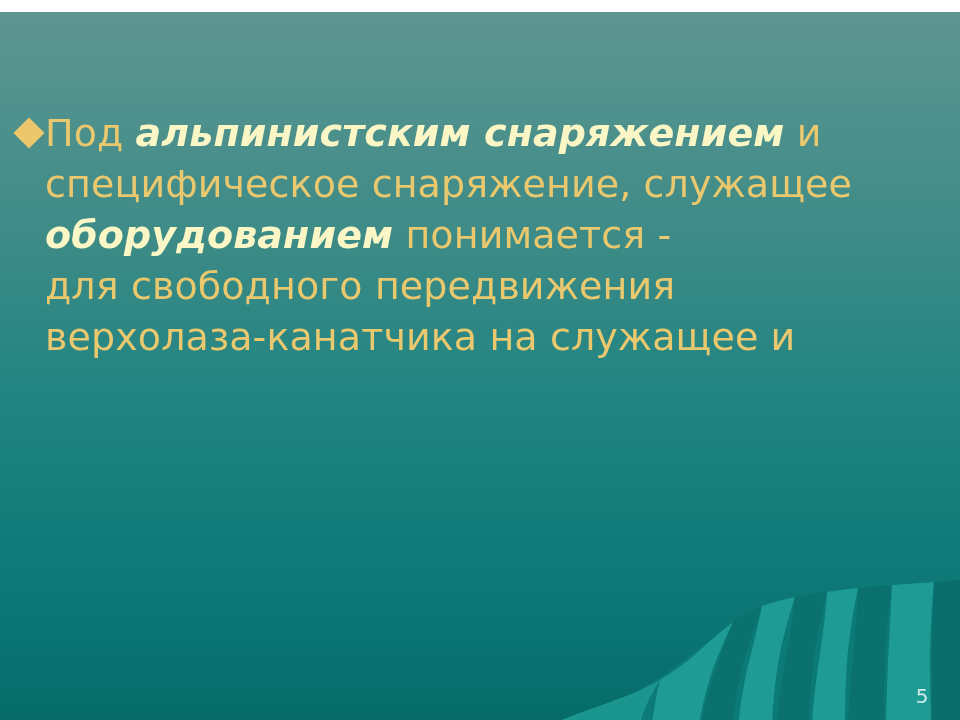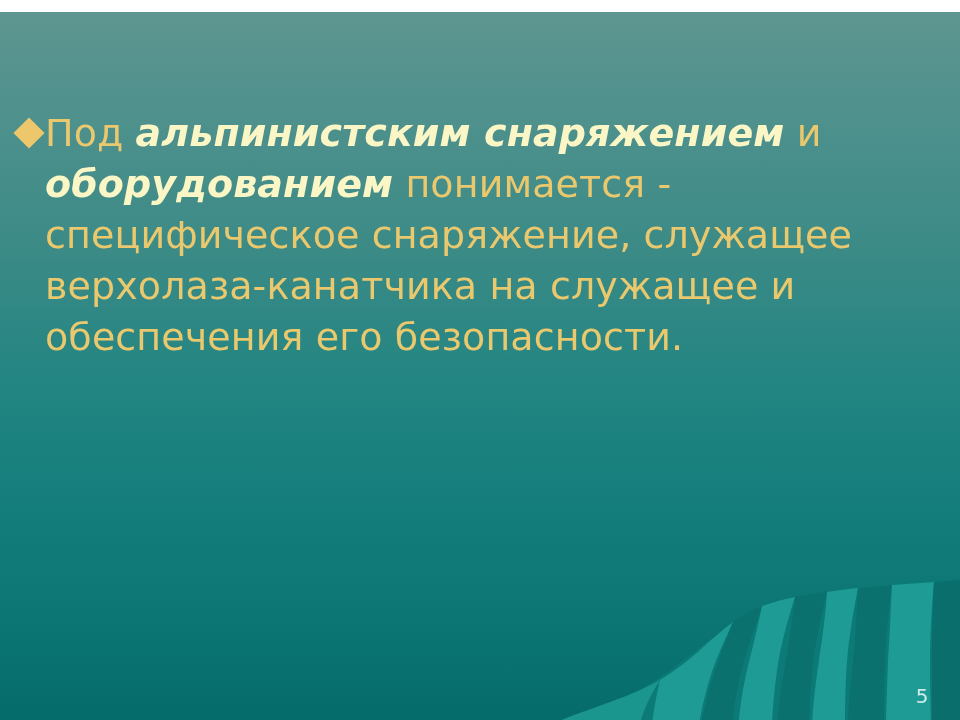--- a/index.html
+++ b/index.html
@@ -137,33 +137,33 @@
              C932,701 932,676 932,649 C932,620 933,588 934,570 Z"></path>
   </svg>
 
   <div id="content-body">
 
     <div class="text-line">
       <span class="bullet-diamond"></span><span class="plain">Под </span><span class="emph">альпинистским снаряжением</span><span class="plain"> и</span>
     </div>
 
     <div class="text-line indent">
+      <span class="plain">специфическое снаряжение, служащее</span>
+    </div>
+
+    <div class="text-line indent">
       <span class="emph">оборудованием</span><span class="plain"> понимается -</span>
     </div>
 
     <div class="text-line indent">
-      <span class="plain">специфическое снаряжение, служащее</span>
+      <span class="plain">для свободного передвижения</span>
     </div>
-
 
     <div class="text-line indent">
       <span class="plain">верхолаза-канатчика на служащее и</span>
     </div>
 
-    <div class="text-line indent">
-      <span class="plain">обеспечения его безопасности.</span>
-    </div>
 
   </div>
 
   <div id="page-number">5</div>
 
 </div>
 
 </body></html>

